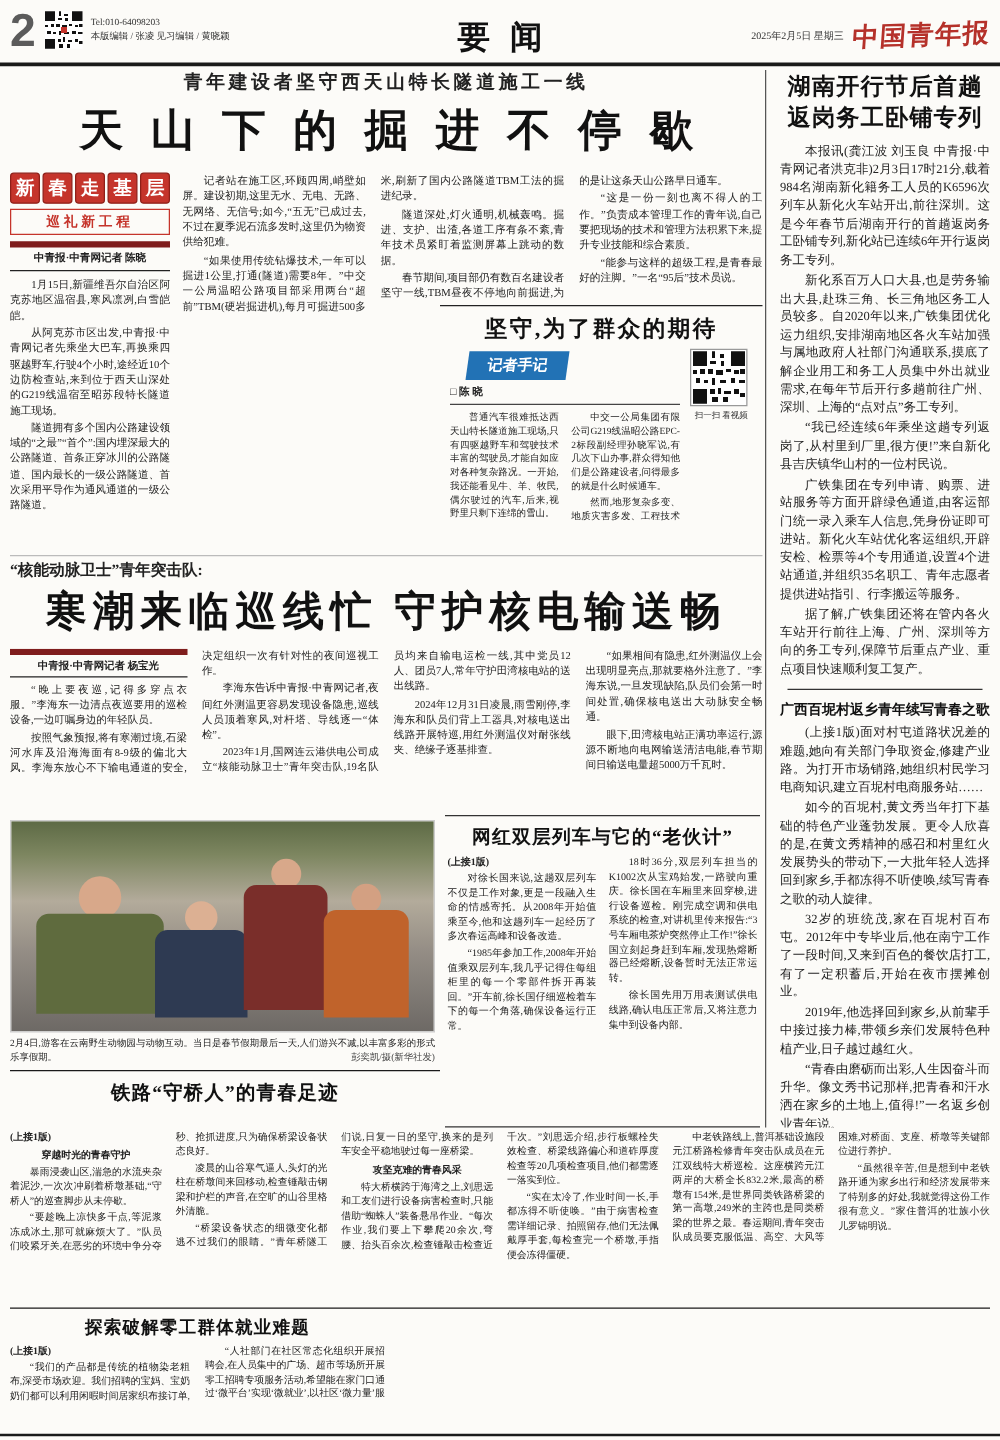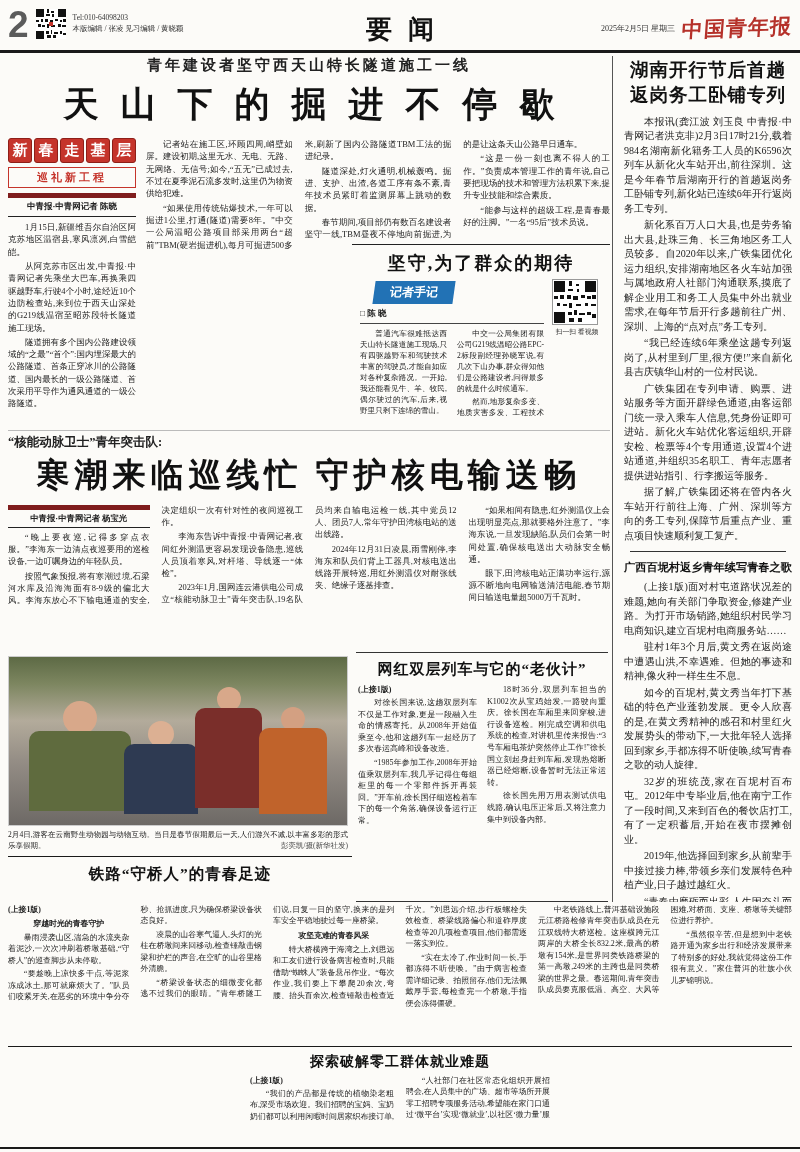--- a/index.html
+++ b/index.html
@@ -45,21 +45,21 @@
   .note-row{display:flex;gap:8px;}
   .note-main{flex:1;min-width:0;}
   .note-badge{display:inline-block;background:#2272b5;color:#fff;font-family:"Liberation Sans",sans-serif;
               font-weight:bold;font-size:12px;padding:3px 16px;transform:skewX(-8deg);margin:2px 0 4px 14px;}
   .note-byline{font-size:8.5px;font-weight:bold;border-bottom:1px solid #444;padding-bottom:3px;margin-bottom:4px;}
   .note-cols{column-count:2;column-gap:10px;font-size:7.6px;height:92px;overflow:hidden;}
   .qr-rail{width:50px;flex:none;text-align:center;}
   .qr-big{width:46px;height:46px;border:1px solid #999;padding:1px;background:#fff;box-sizing:border-box;}
   .qr-cap{font-size:6.8px;margin-top:2px;color:#333;}
   
-  .nuclear{position:absolute;left:8px;top:430px;width:602px;height:220px;border-top:1px solid #bbb;padding-top:3px;box-sizing:border-box;}
+  .nuclear{position:absolute;left:8px;top:444px;width:602px;height:220px;border-top:1px solid #bbb;padding-top:3px;box-sizing:border-box;}
   .nuc-kicker{font-size:12.5px;font-weight:bold;}
   .nuc-hl{text-align:center;font-size:33px;font-weight:bold;letter-spacing:5px;margin:2px 0 7px;color:#111;}
   .nuc-cols{column-count:4;font-size:8.4px;height:152px;}
   .nuc-cols .byline{font-size:8.4px;}
   
   .photo-wrap{position:absolute;left:8px;top:656px;width:340px;}
   .photo{position:relative;height:168px;overflow:hidden;border:1px solid #ccc;
          background:linear-gradient(180deg,#5d6a45 0%,#7d8660 16%,#b3ab9b 38%,#948d85 62%,#6d6965 100%);}
   .person{position:absolute;}
   .head{background:#d8a88a;border-radius:50%;margin:0 auto;}
@@ -71,21 +71,21 @@
             border-bottom:1px solid #333;padding:7px 2px 4px;box-sizing:border-box;}
   .train-hl{text-align:center;font-size:15px;font-weight:bold;letter-spacing:1px;margin-bottom:5px;color:#111;}
   .train-cols{column-count:2;column-gap:10px;font-size:8px;height:198px;overflow:hidden;}
   
   .bridge-head{position:absolute;left:8px;top:856px;width:344px;border-top:1px solid #1a1a1a;padding-top:7px;}
   .bridge-hl{text-align:center;font-size:15.5px;font-weight:bold;letter-spacing:1px;color:#111;}
   .bridge-body{position:absolute;left:8px;top:904px;width:784px;height:138px;column-count:6;
                column-gap:11px;font-size:7.9px;overflow:hidden;}
   
   .bottom{position:absolute;left:8px;top:1046px;width:784px;height:76px;border-top:1px solid #1a1a1a;
-          padding-top:6px;box-sizing:border-box;display:flex;gap:14px;overflow:hidden;justify-content:center;}
+          padding-top:6px;box-sizing:border-box;display:flex;gap:14px;overflow:hidden;}
   .gig{width:300px;flex:none;}
   .gig-hl{text-align:center;font-size:14px;font-weight:bold;letter-spacing:1px;margin-bottom:4px;color:#111;}
   .gig-cols{column-count:2;column-gap:12px;font-size:7.9px;height:70px;overflow:hidden;}
   .wagon{flex:1;column-count:3;column-gap:12px;font-size:7.9px;overflow:hidden;}
   .wagon-hl{font-size:12px;font-weight:bold;text-align:center;line-height:1.35;margin:2px 0 5px;break-inside:avoid;color:#111;}
   
   .rightcol{position:absolute;left:612px;top:56px;width:180px;height:846px;border-left:1px solid #555;
             padding-left:11px;box-sizing:border-box;overflow:hidden;}
   .hunan-hl{font-size:18.5px;font-weight:bold;text-align:center;line-height:1.35;letter-spacing:1px;
             margin:2px 0 7px;color:#111;}
@@ -273,21 +273,20 @@
         <p>本报讯(龚江波 刘玉良 中青报·中青网记者洪克非)2月3日17时21分,载着984名湖南新化籍务工人员的K6596次列车从新化火车站开出,前往深圳。这是今年春节后湖南开行的首趟返岗务工卧铺专列,新化站已连续6年开行返岗务工专列。</p>
         <p>新化系百万人口大县,也是劳务输出大县,赴珠三角、长三角地区务工人员较多。自2020年以来,广铁集团优化运力组织,安排湖南地区各火车站加强与属地政府人社部门沟通联系,摸底了解企业用工和务工人员集中外出就业需求,在每年节后开行多趟前往广州、深圳、上海的“点对点”务工专列。</p>
         <p>“我已经连续6年乘坐这趟专列返岗了,从村里到厂里,很方便!”来自新化县吉庆镇华山村的一位村民说。</p>
         <p>广铁集团在专列申请、购票、进站服务等方面开辟绿色通道,由客运部门统一录入乘车人信息,凭身份证即可进站。新化火车站优化客运组织,开辟安检、检票等4个专用通道,设置4个进站通道,并组织35名职工、青年志愿者提供进站指引、行李搬运等服务。</p>
         <p>据了解,广铁集团还将在管内各火车站开行前往上海、广州、深圳等方向的务工专列,保障节后重点产业、重点项目快速顺利复工复产。</p>
       </div>
     <div class="rc-div"></div>
     <h3 class="gx-hl" style="margin-top:0;">广西百坭村返乡青年续写青春之歌</h3>
     <div class="rc-text">
         <p>(上接1版)面对村屯道路状况差的难题,她向有关部门争取资金,修建产业路。为打开市场销路,她组织村民学习电商知识,建立百坭村电商服务站……</p>
-        <p>驻村1年3个月后,黄文秀在返岗途中遭遇山洪,不幸遇难。但她的事迹和精神,像火种一样生生不息。</p>
         <p>如今的百坭村,黄文秀当年打下基础的特色产业蓬勃发展。更令人欣喜的是,在黄文秀精神的感召和村里红火发展势头的带动下,一大批年轻人选择回到家乡,手都冻得不听使唤,续写青春之歌的动人旋律。</p>
         <p>32岁的班统茂,家在百坭村百布屯。2012年中专毕业后,他在南宁工作了一段时间,又来到百色的餐饮店打工,有了一定积蓄后,开始在夜市摆摊创业。</p>
         <p>2019年,他选择回到家乡,从前辈手中接过接力棒,带领乡亲们发展特色种植产业,日子越过越红火。</p>
         <p>“青春由磨砺而出彩,人生因奋斗而升华。像文秀书记那样,把青春和汗水洒在家乡的土地上,值得!”一名返乡创业青年说。</p>
         <p>春节期间,百坭村里家家户户挂起红灯笼,返乡的年轻人忙着直播带货,把村里的特色农产品卖到全国各地。</p>
       </div>
   </aside>
 
   <div class="foot-rule"></div>
 </div>

